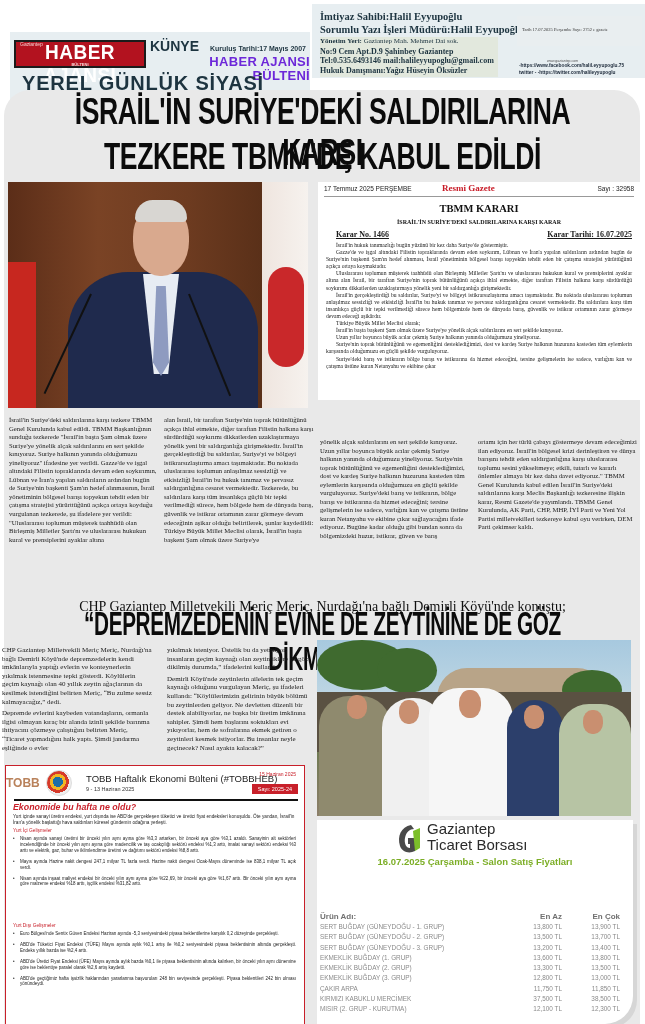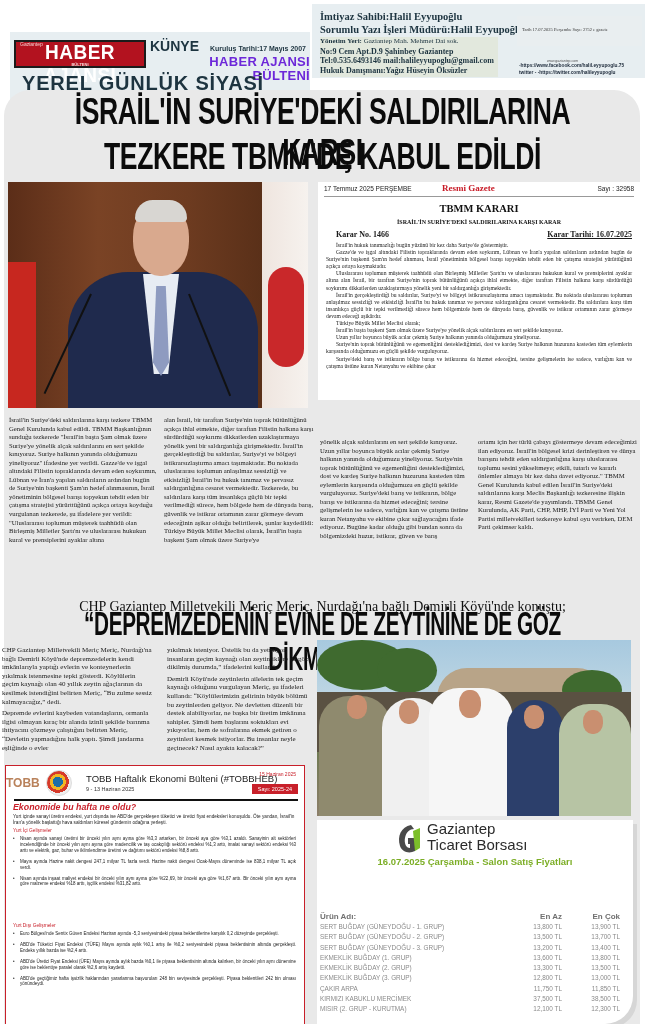--- a/index.html
+++ b/index.html
@@ -57,21 +57,21 @@
   .photo1 .mic-r { position: absolute; left: 180px; top: 112px; width: 2px; height: 110px; background: #111; transform: rotate(-22deg); transform-origin: top; }
 
   
   .rg { position: absolute; left: 318px; top: 182px; width: 322px; height: 218px; background: #fff; overflow: hidden; }
   .rg-top { position: absolute; left: 6px; top: 3px; right: 6px; height: 12px; border-bottom: 1px solid #999; }
   .rg-date { position: absolute; left: 0; top: 0; font: 6.5px "Liberation Sans", sans-serif; color: #222; }
   .rg-brand { position: absolute; left: 118px; top: -2px; font: bold 9px "Liberation Serif", serif; color: #c81a26; }
   .rg-sayi { position: absolute; right: 0; top: 0; font: 6.5px "Liberation Sans", sans-serif; color: #222; }
   .rg-title { position: absolute; left: 0; right: 0; top: 21px; text-align: center; font: bold 10.5px "Liberation Serif", serif; color: #111; }
   .rg-sub { position: absolute; left: 0; right: 0; top: 37px; text-align: center; font: bold 6px "Liberation Serif", serif; color: #111; }
-  .rg-no { position: absolute; left: 18px; top: 48px; font: bold 8px "Liberation Serif", serif; }
+  .rg-no { position: absolute; left: 18px; top: 48px; font: bold 8px "Liberation Serif", serif; text-decoration: underline; }
   .rg-karar { position: absolute; right: 8px; top: 48px; font: bold 8px "Liberation Serif", serif; text-decoration: underline; }
   .rg-body { position: absolute; left: 8px; right: 8px; top: 60px; font: 5.6px/7.1px "Liberation Serif", serif; color: #222; text-align: justify; }
   .rg-body p { text-indent: 10px; }
 
   
   .col { position: absolute; font: 6.7px/8.55px "Liberation Serif", serif; color: #1b1b1b; }
   .col p { margin: 0; }
   .a1c1 { left: 9px; top: 416px; width: 148px; }
   .a1c2 { left: 164px; top: 416px; width: 150px; }
   .a1c3 { left: 320px; top: 438px; width: 150px; }
@@ -209,21 +209,21 @@
   </div>
 <div class="col a1c4">
     <p>ortamı için her türlü çabayı göstermeye devam edeceğimizi ilan ediyoruz. İsrail'in bölgesel krizi derinleştiren ve dünya barışını tehdit eden saldırganlığına karşı uluslararası toplumu sesini yükseltmeye; etkili, tutarlı ve kararlı önlemler almaya bir kez daha davet ediyoruz." TBMM Genel Kurulunda kabul edilen İsrail'in Suriye'deki saldırılarına karşı Meclis Başkanlığı tezkeresine ilişkin karar, Resmi Gazete'de yayımlandı. TBMM Genel Kurulunda, AK Parti, CHP, MHP, İYİ Parti ve Yeni Yol Partisi milletvekilleri tezkereye kabul oyu verirken, DEM Parti çekimser kaldı.</p>
   </div>
 
 <div class="sub2">CHP Gaziantep Milletvekili Meriç Meriç, Nurdağı'na bağlı Demirli Köyü'nde konuştu;</div>
 <div class="h2">“DEPREMZEDENİN EVİNE DE ZEYTİNİNE DE GÖZ DİKMEYİN”</div>
 
 <div class="col b1">
   <p>CHP Gaziantep Milletvekili Meriç Meriç, Nurdağı'na bağlı Demirli Köyü'nde depremzedelerin kendi imkânlarıyla yaptığı evlerin ve konteynerlerin yıkılmak istenmesine tepki gösterdi. Köylülerin geçim kaynağı olan 40 yıllık zeytin ağaçlarının da kesilmek istendiğini belirten Meriç, “Bu zulme sessiz kalmayacağız,” dedi.</p>
-  <p>Depremde evlerini kaybeden vatandaşların, ormanla ilgisi olmayan kıraç bir alanda izinli şekilde barınma ihtiyacını çözmeye çalıştığını belirten Meriç, “Devletin yapmadığını halk yaptı. Şimdi jandarma eşliğinde o evler</p>
+  <p>Depremde evlerini kaybeden vatandaşların, ormanla ilgisi olmayan kıraç bir alanda izinli şekilde barınma ihtiyacını çözmeye çalıştığını belirten Meriç, “Ticaret yapmadığını halk yaptı. Şimdi jandarma eşliğinde o evler</p>
 </div>
 <div class="col b2">
   <p>yıkılmak isteniyor. Üstelik bu da yetmiyor; insanların geçim kaynağı olan zeytinliklere de göz dikilmiş durumda,” ifadelerini kullandı.</p>
   <p>Demirli Köyü'nde zeytinlerin ailelerin tek geçim kaynağı olduğunu vurgulayan Meriç, şu ifadeleri kullandı: “Köylülerimizin gelirinin büyük bölümü bu zeytinlerden geliyor. Ne devletten düzenli bir destek alabiliyorlar, ne başka bir üretim imkânına sahipler. Şimdi hem başlarını soktukları evi yıkıyorlar, hem de sofralarına ekmek getiren o zeytinleri kesmek istiyorlar. Bu insanlar neyle geçinecek? Nasıl ayakta kalacak?”</p>
 </div>
 
 <div class="photo2" title="Meriç Meriç köylülerle birlikte">
   <div class="hill"></div>
   <div class="tree" style="left:0;top:0;width:90px;height:50px;"></div>
   <div class="tree" style="left:60px;top:8px;width:60px;height:45px;"></div>

